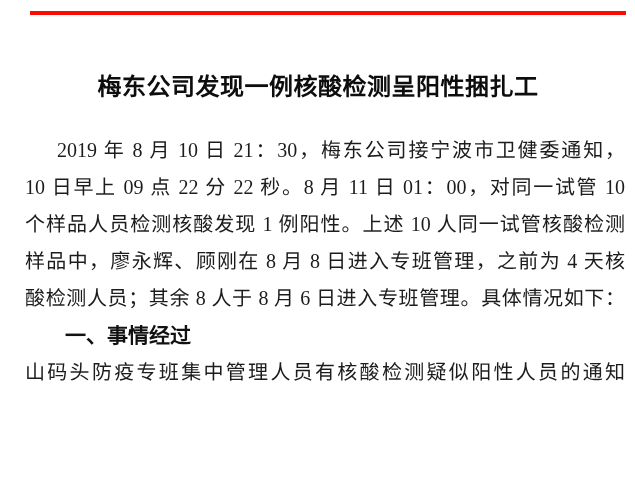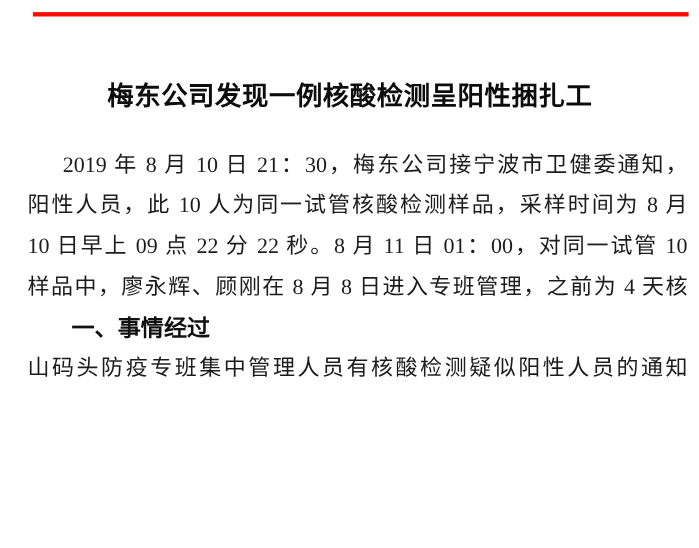--- a/index.html
+++ b/index.html
@@ -64,18 +64,19 @@
 </style>
 </head>
 <body>
 
 <div class="red-rule"></div>
 
 <h1 class="doc-title">梅东公司发现一例核酸检测呈阳性捆扎工</h1>
 
 <div class="doc-body">
   <div class="line indent">2019 年 8 月 10 日 21：30，梅东公司接宁波市卫健委通知，</div>
-  <div class="line">阳性人员，此 10 人为同一试管核酸检测样品，采样时间为 8 月</div>
   <div class="line">10 日早上 09 点 22 分 22 秒。8 月 11 日 01：00，对同一试管 10</div>
+  <div class="line">个样品人员检测核酸发现 1 例阳性。上述 10 人同一试管核酸检测</div>
   <div class="line">样品中，廖永辉、顾刚在 8 月 8 日进入专班管理，之前为 4 天核</div>
+  <div class="line">酸检测人员；其余 8 人于 8 月 6 日进入专班管理。具体情况如下：</div>
   <div class="line heading">一、事情经过</div>
   <div class="line">山码头防疫专班集中管理人员有核酸检测疑似阳性人员的通知</div>
 </div>
 
 </body></html>

